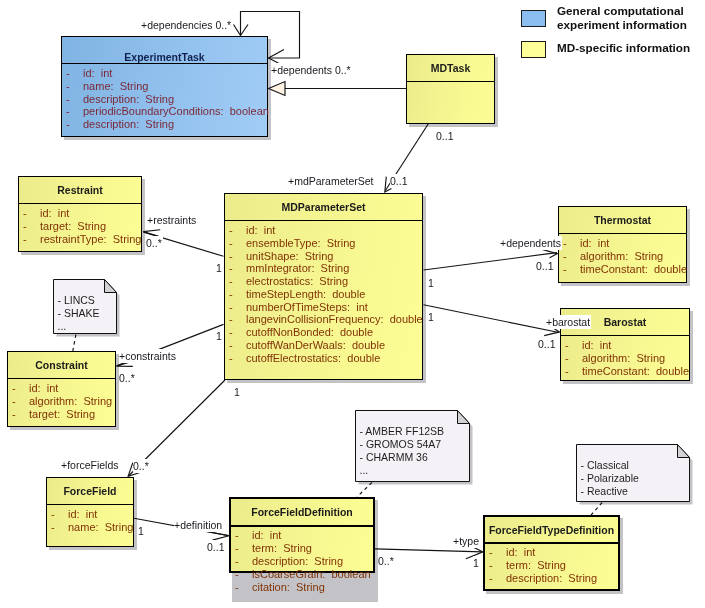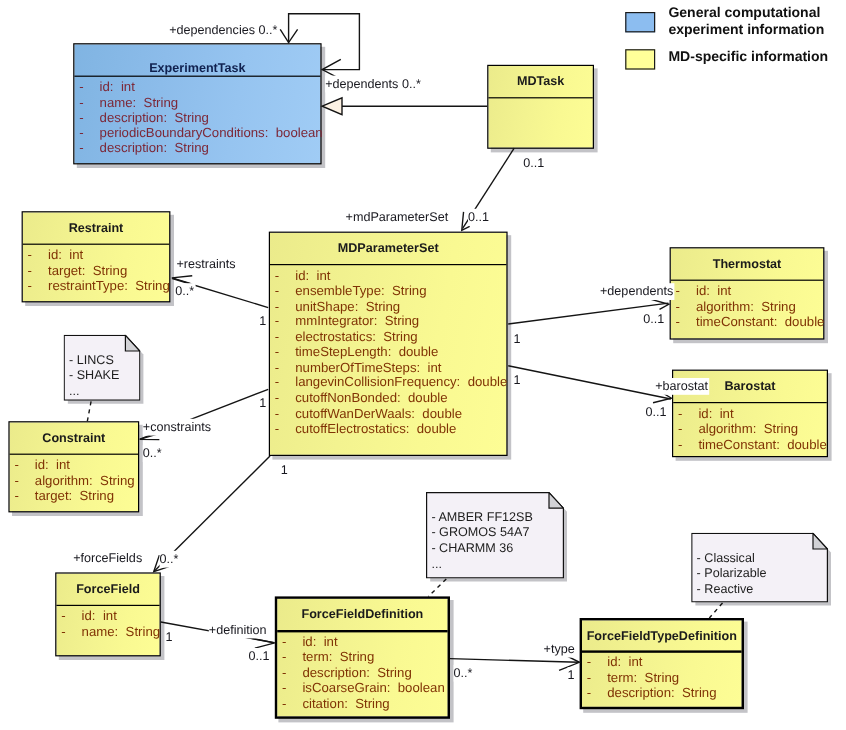--- a/index.html
+++ b/index.html
@@ -122,21 +122,21 @@
 <div class="uml-class yellow" style="left:46px;top:477px;width:88px;height:70px;">
   <div class="uml-header" style="height:27px;">
         <span class="uml-title">ForceField</span>
       </div>
   <div class="uml-attrs" style="top:30px;--rh:12.75px;">
     <div class="uml-attr"><span class="vis">-</span><span class="txt">id:  int</span></div>
     <div class="uml-attr"><span class="vis">-</span><span class="txt">name:  String</span></div>
   </div>
 </div>
 <div class="uml-shadow" style="left:232px;top:500px;width:146px;height:102px;"></div>
-<div class="uml-class yellow bold" style="left:229px;top:497px;width:146px;height:102px;">
+<div class="uml-class yellow bold" style="left:229px;top:497px;width:146px;height:76px;">
   <div class="uml-header" style="height:28px;">
         <span class="uml-title">ForceFieldDefinition</span>
       </div>
   <div class="uml-attrs" style="top:30px;--rh:13px;">
     <div class="uml-attr"><span class="vis">-</span><span class="txt">id:  int</span></div>
     <div class="uml-attr"><span class="vis">-</span><span class="txt">term:  String</span></div>
     <div class="uml-attr"><span class="vis">-</span><span class="txt">description:  String</span></div>
     <div class="uml-attr"><span class="vis">-</span><span class="txt">isCoarseGrain:  boolean</span></div>
     <div class="uml-attr"><span class="vis">-</span><span class="txt">citation:  String</span></div>
   </div>

